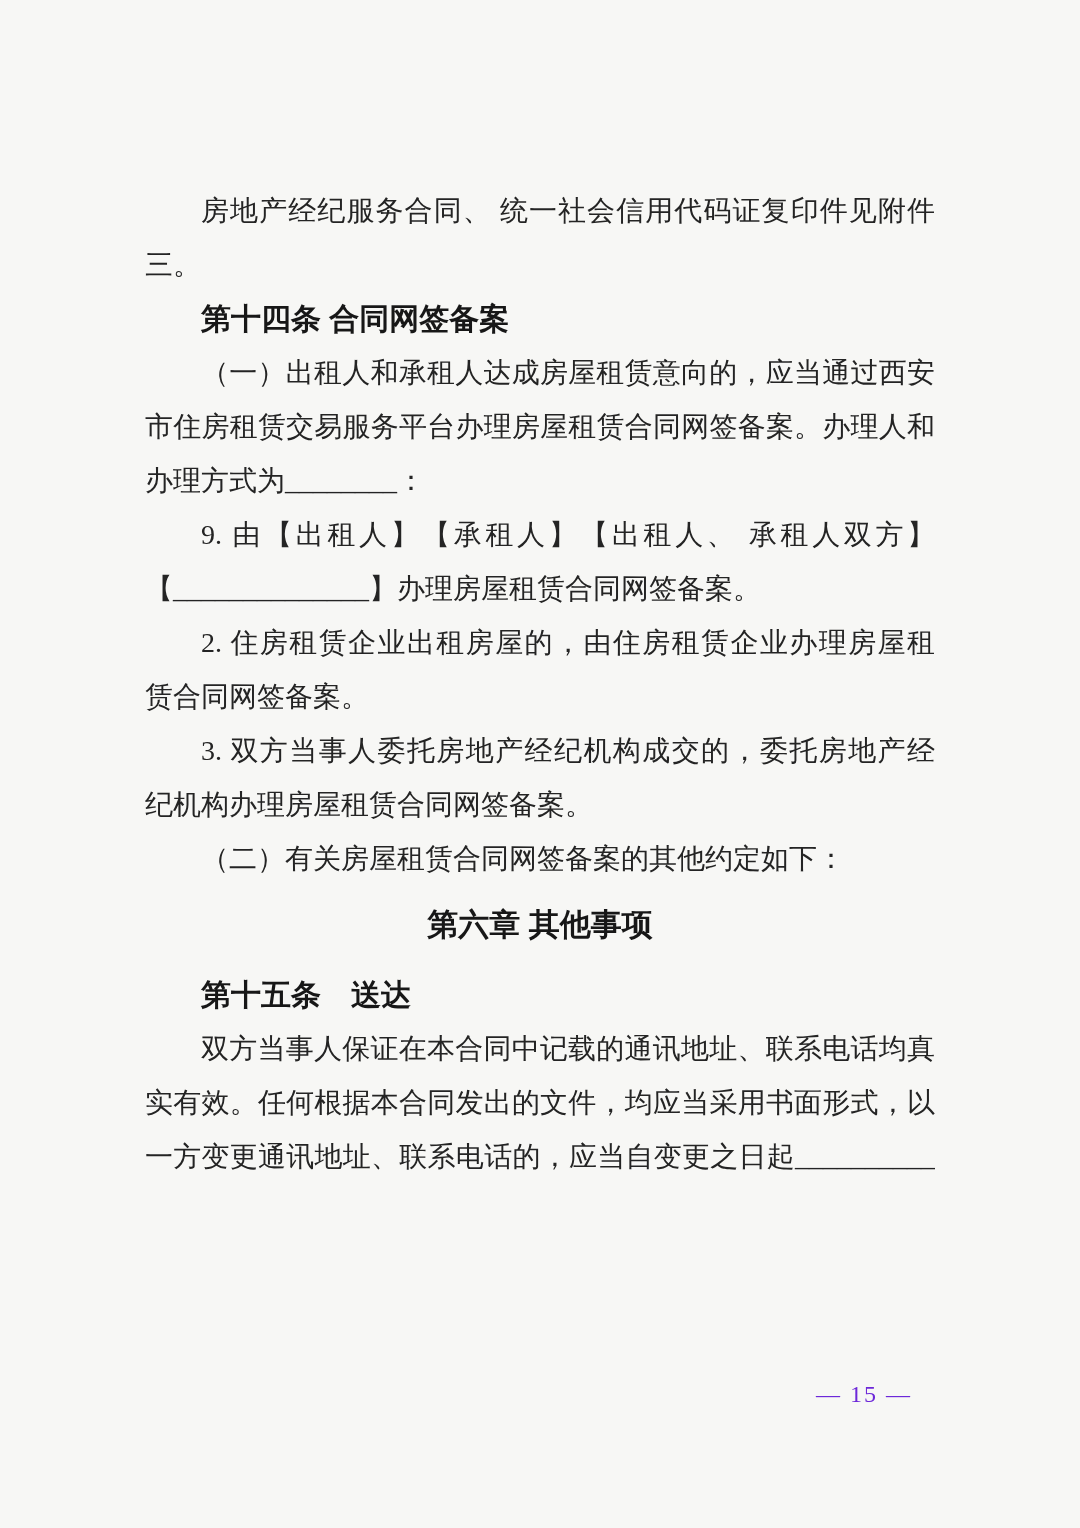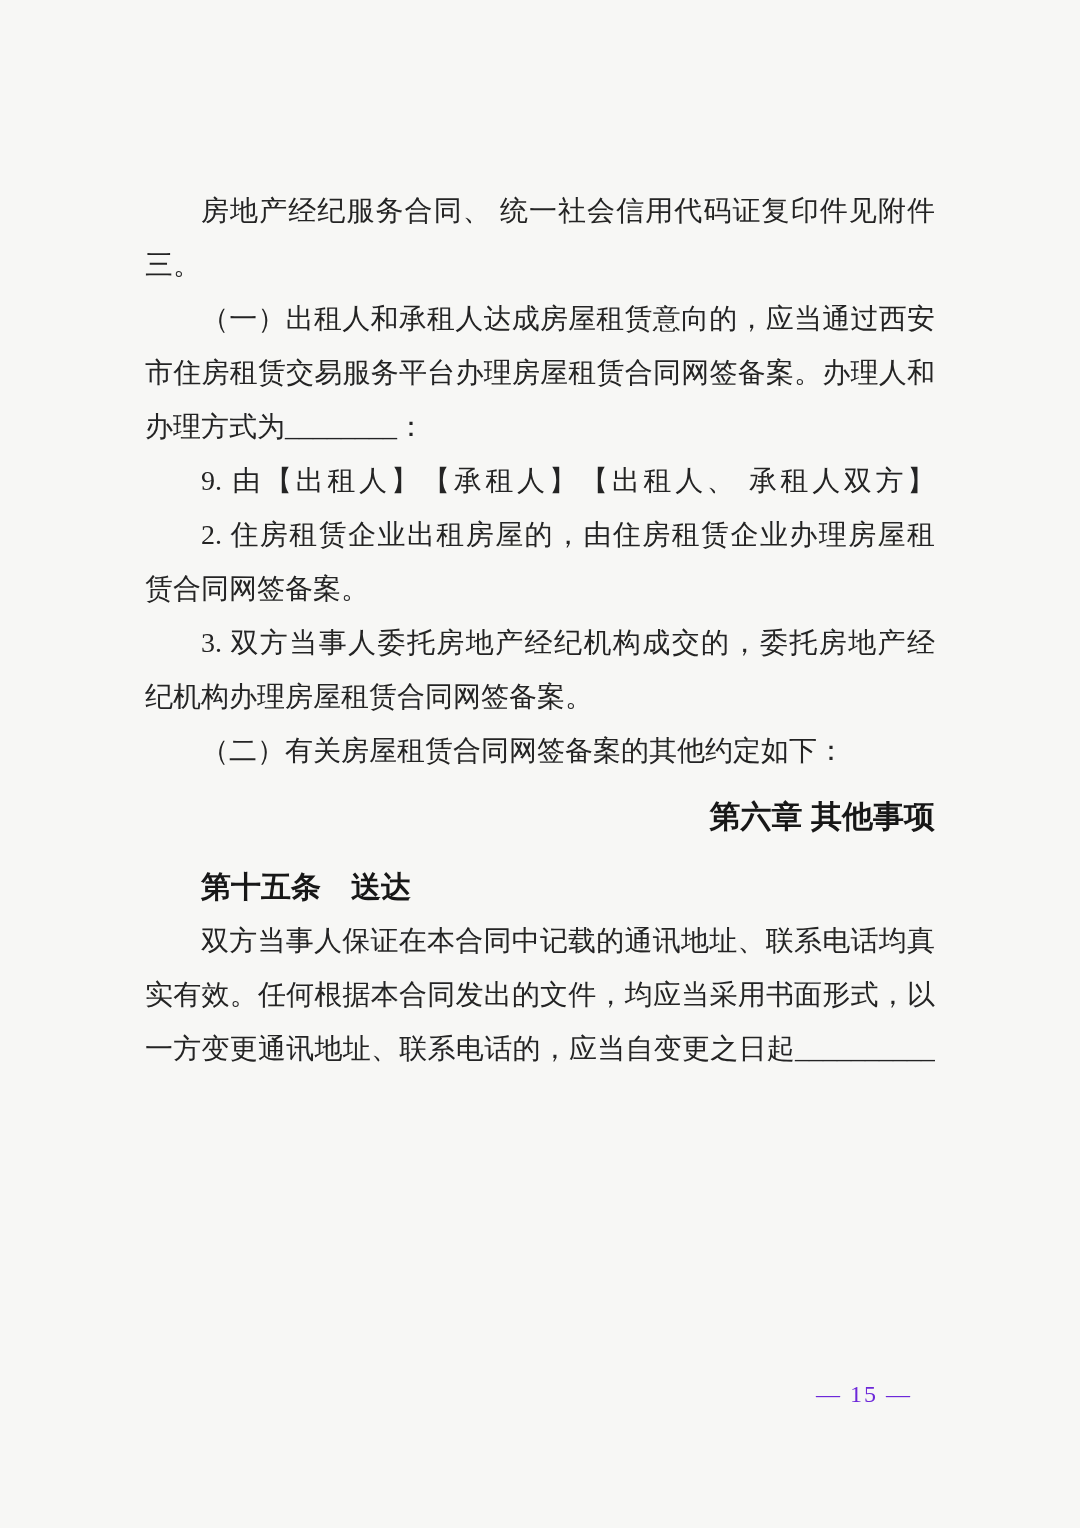--- a/index.html
+++ b/index.html
@@ -31,45 +31,47 @@
   .h-art {
     font-weight: bold;
     font-size: 30px;
     color: #171717;
     font-family: "Liberation Sans", sans-serif;
   }
   .h-chap {
     font-weight: bold;
     font-size: 31px;
     color: #171717;
-    text-align: right;
+    text-align: center;
     font-family: "Liberation Sans", sans-serif;
     margin-top: 12px;
     margin-bottom: 16px;
     text-indent: 0;
   }
   .footer {
     position: absolute;
     top: 1381px;
     right: 168px;
     font-size: 24px;
     letter-spacing: 2px;
     color: #6d28d9;
   }
 </style>
 </head>
 <body style="background: rgb(247, 247, 245); color: rgb(36, 36, 36);">
 
 <div class="content">
   <div class="line in j">房地产经纪服务合同、 统一社会信用代码证复印件见附件</div>
   <div class="line">三。</div>
+  <div class="line in h-art">第十四条 合同网签备案</div>
   <div class="line in j">（一）出租人和承租人达成房屋租赁意向的，应当通过西安</div>
   <div class="line j">市住房租赁交易服务平台办理房屋租赁合同网签备案。办理人和</div>
   <div class="line">办理方式为________：</div>
   <div class="line in j">9. 由【出租人】【承租人】【出租人、 承租人双方】</div>
+  <div class="line">【______________】办理房屋租赁合同网签备案。</div>
   <div class="line in j">2. 住房租赁企业出租房屋的，由住房租赁企业办理房屋租</div>
   <div class="line">赁合同网签备案。</div>
   <div class="line in j">3. 双方当事人委托房地产经纪机构成交的，委托房地产经</div>
   <div class="line">纪机构办理房屋租赁合同网签备案。</div>
   <div class="line in">（二）有关房屋租赁合同网签备案的其他约定如下：</div>
   <div class="line h-chap">第六章 其他事项</div>
   <div class="line in h-art">第十五条　送达</div>
   <div class="line in j">双方当事人保证在本合同中记载的通讯地址、联系电话均真</div>
   <div class="line j">实有效。任何根据本合同发出的文件，均应当采用书面形式，以</div>
   <div class="line j">一方变更通讯地址、联系电话的，应当自变更之日起__________</div>

